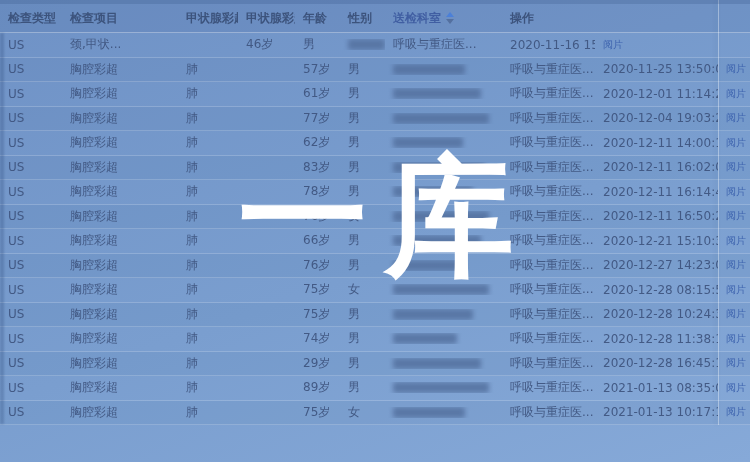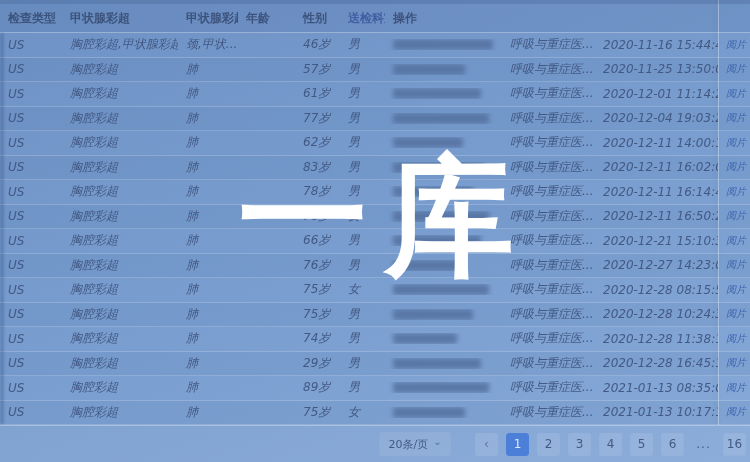--- a/index.html
+++ b/index.html
@@ -47,21 +47,21 @@
     align-items: center;
   }
   .th.sorted span { color: rgba(62, 92, 160, 0.95); }
   .sorter {
     display: inline-flex; flex-direction: column;
     margin-left: 5px; gap: 2px;
   }
   .caret { width: 0; height: 0; border-left: 4px solid transparent; border-right: 4px solid transparent; }
   .caret.up   { border-bottom: 5px solid var(--accent-blue, #4c80d8); }
   .caret.down { border-top:   5px solid rgba(70, 95, 140, 0.65); }
-  .tbody { position: relative; font-style: italic; }
+  .tbody { position: relative; }
   .tr {
     height: 24.5px;
     align-items: center;
     border-bottom: 1px solid rgba(255,255,255,0.18);
     box-sizing: border-box;
   }
   .tr.odd { background: rgba(30, 60, 110, 0.045); }
   .td {
     padding-left: 8px;
     box-sizing: border-box;
@@ -161,20 +161,23 @@
 </style>
 </head>
 <body>
 
 <div class="screen">
   <div class="table">
     <div class="thead grid-row" id="thead">
         <div class="th c0">
           <span>检查类型</span>
         </div>
+        <div class="th c1">
+          <span>检查项目</span>
+        </div>
         <div class="th c2">
           <span>甲状腺彩超</span>
         </div>
         <div class="th c3">
           <span>甲状腺彩超</span>
         </div>
         <div class="th c4">
           <span>年龄</span>
         </div>
         <div class="th c5">
@@ -187,21 +190,20 @@
             <i class="caret down"></i>
           </span>
         </div>
         <div class="th c9">
           <span>操作</span>
         </div>
       </div>
     <div class="tbody" id="tbody">
         <div class="tr grid-row">
           <div class="td c0">US</div>
-          <div class="td c1">胸腔彩超,甲状腺彩超</div>
           <div class="td c2">颈,甲状...</div>
           <div class="td c3"></div>
           <div class="td c4">46岁</div>
           <div class="td c5">男</div>
           <div class="td c6">
             <span class="redacted" style="width: 100px;"></span>
           </div>
           <div class="td c7">呼吸与重症医...</div>
           <div class="td c8">2020-11-16 15:44:49</div>
           <div class="td c9">
@@ -446,32 +448,15 @@
           <div class="td c8">2021-01-13 10:17:16</div>
           <div class="td c9">
             <a>阅片</a>
           </div>
         </div>
       </div>
     <div class="fixed-col-divider"></div>
     <div class="left-strip"></div>
   </div>
 
-  <div class="pagination">
-    <div class="page-size">
-      <span>20条/页</span>
-      <span class="chev">⌄</span>
-    </div>
-    <button class="page-btn nav">‹</button>
-    <span class="pages-wrap" id="pages">
-        <button class="page-btn active">1</button>
-        <button class="page-btn">2</button>
-        <button class="page-btn">3</button>
-        <button class="page-btn">4</button>
-        <button class="page-btn">5</button>
-        <button class="page-btn">6</button>
-        <button class="page-btn ellipsis">...</button>
-        <button class="page-btn">16</button>
-      </span>
-  </div>
 
   <div class="watermark">一库</div>
 </div>
 
 </body></html>

